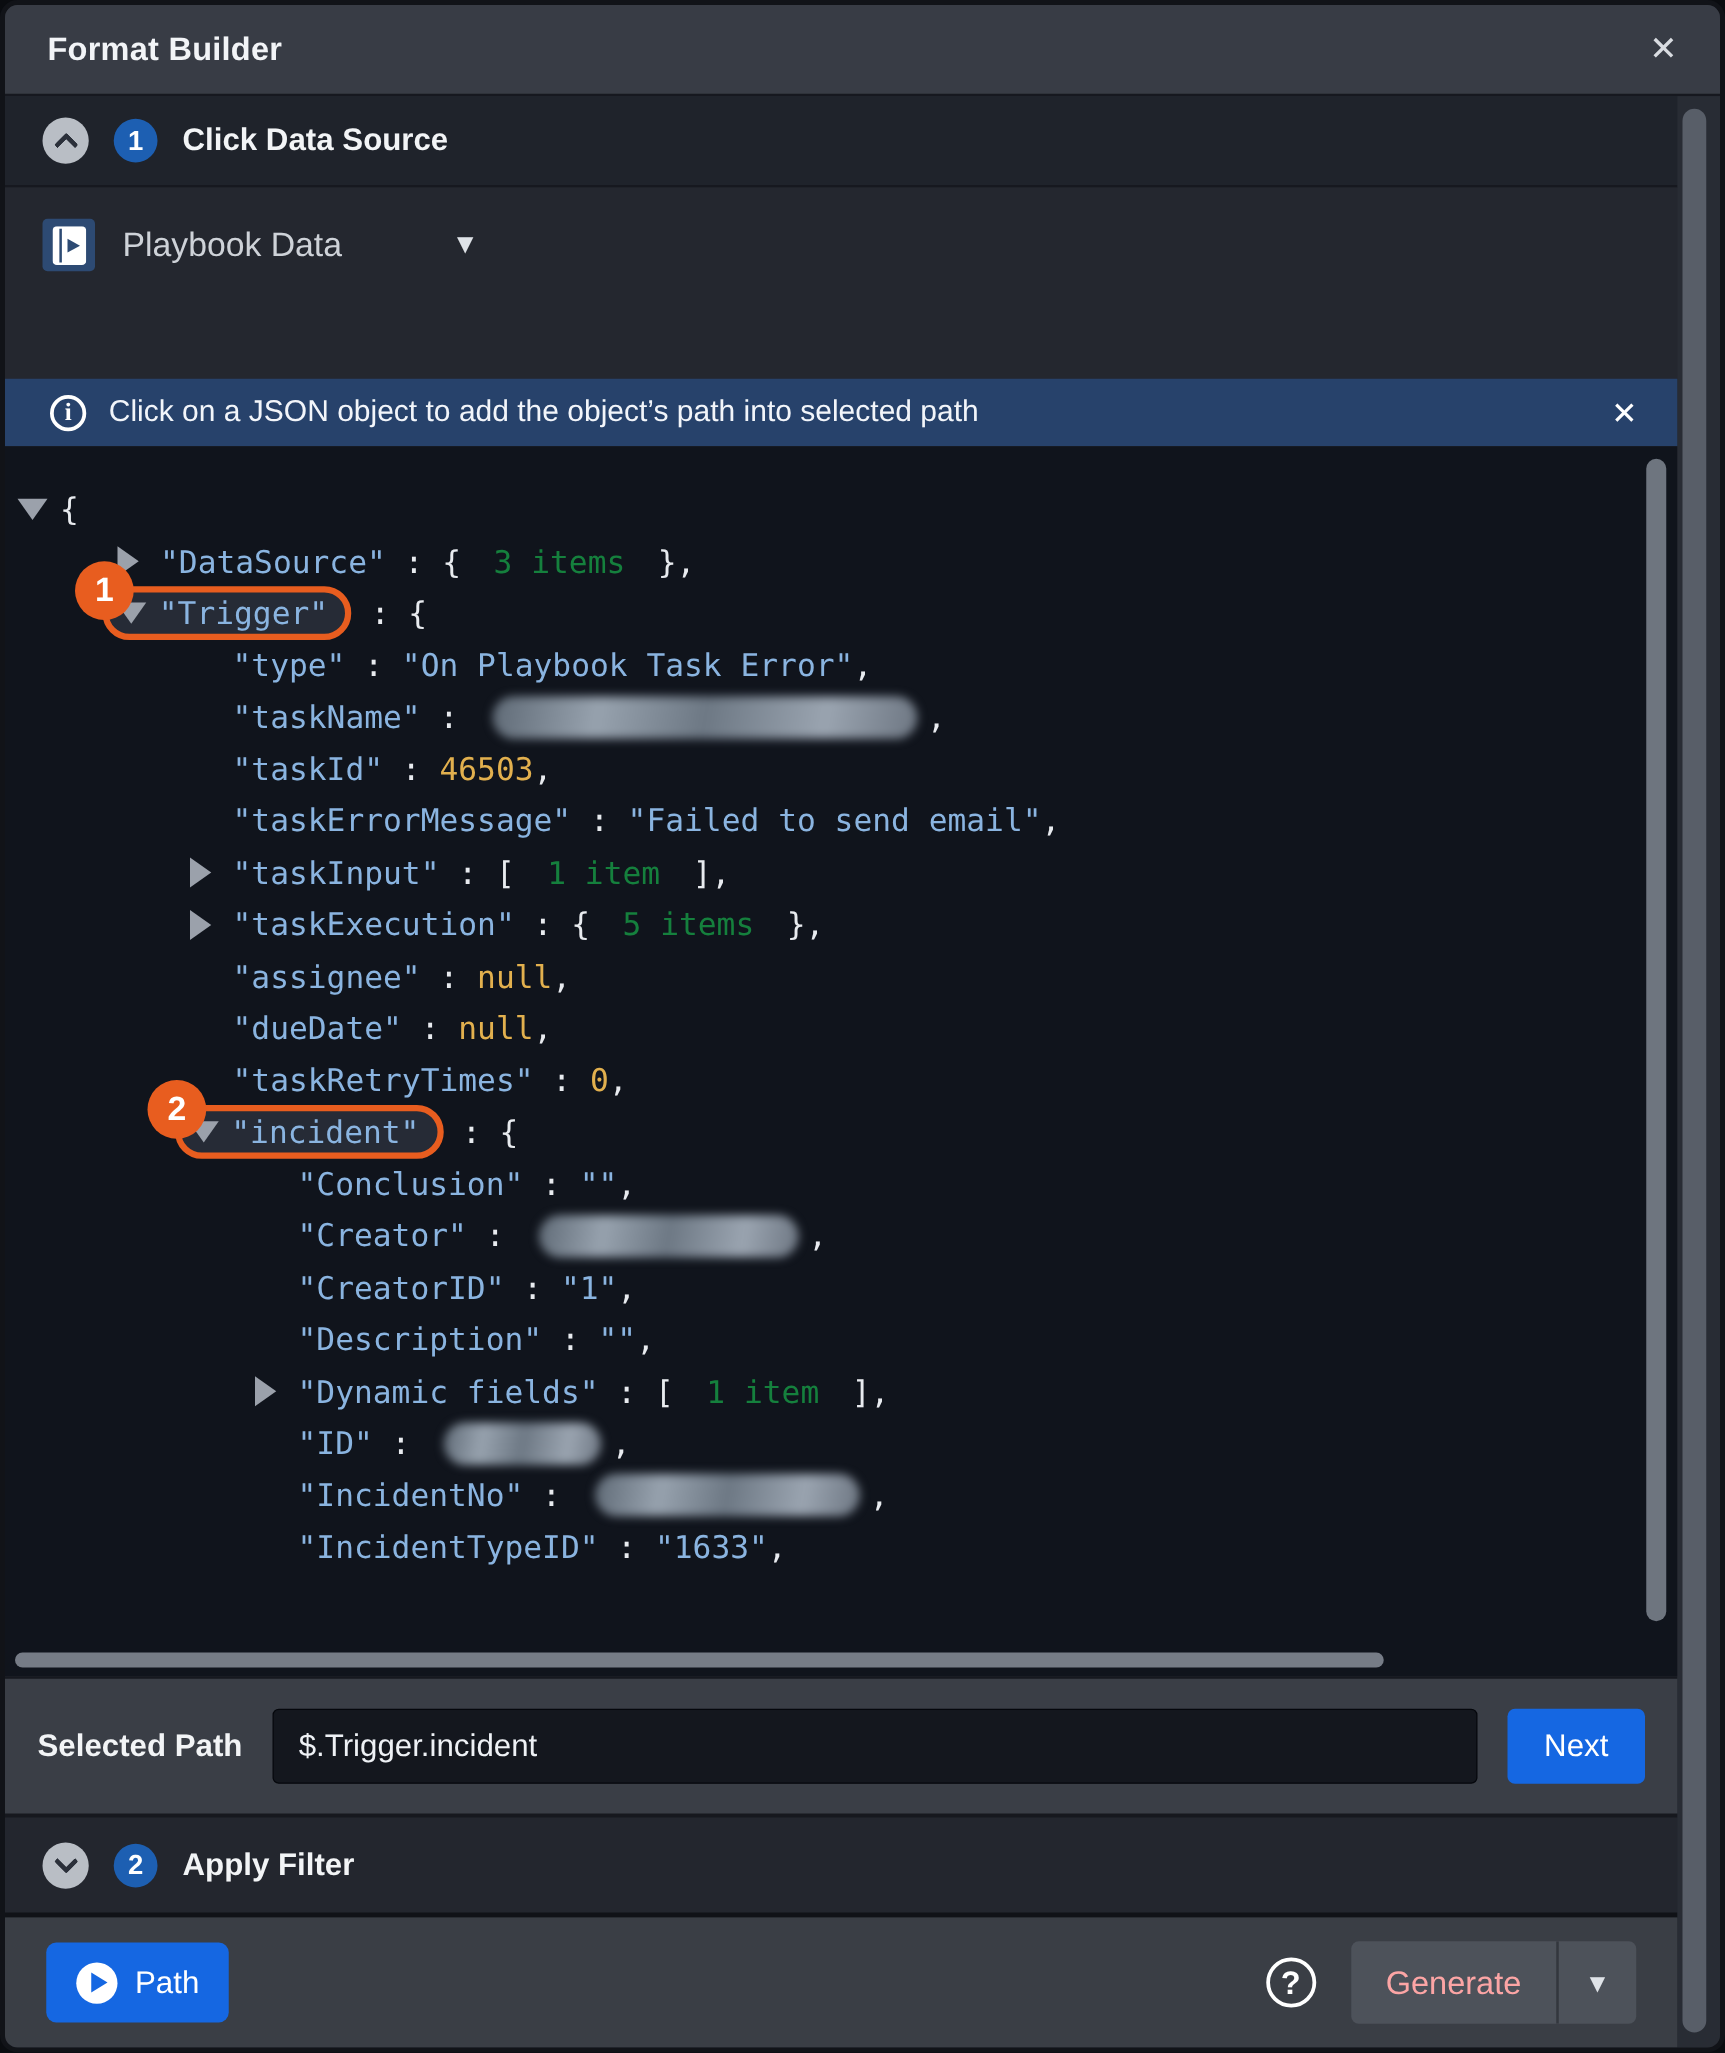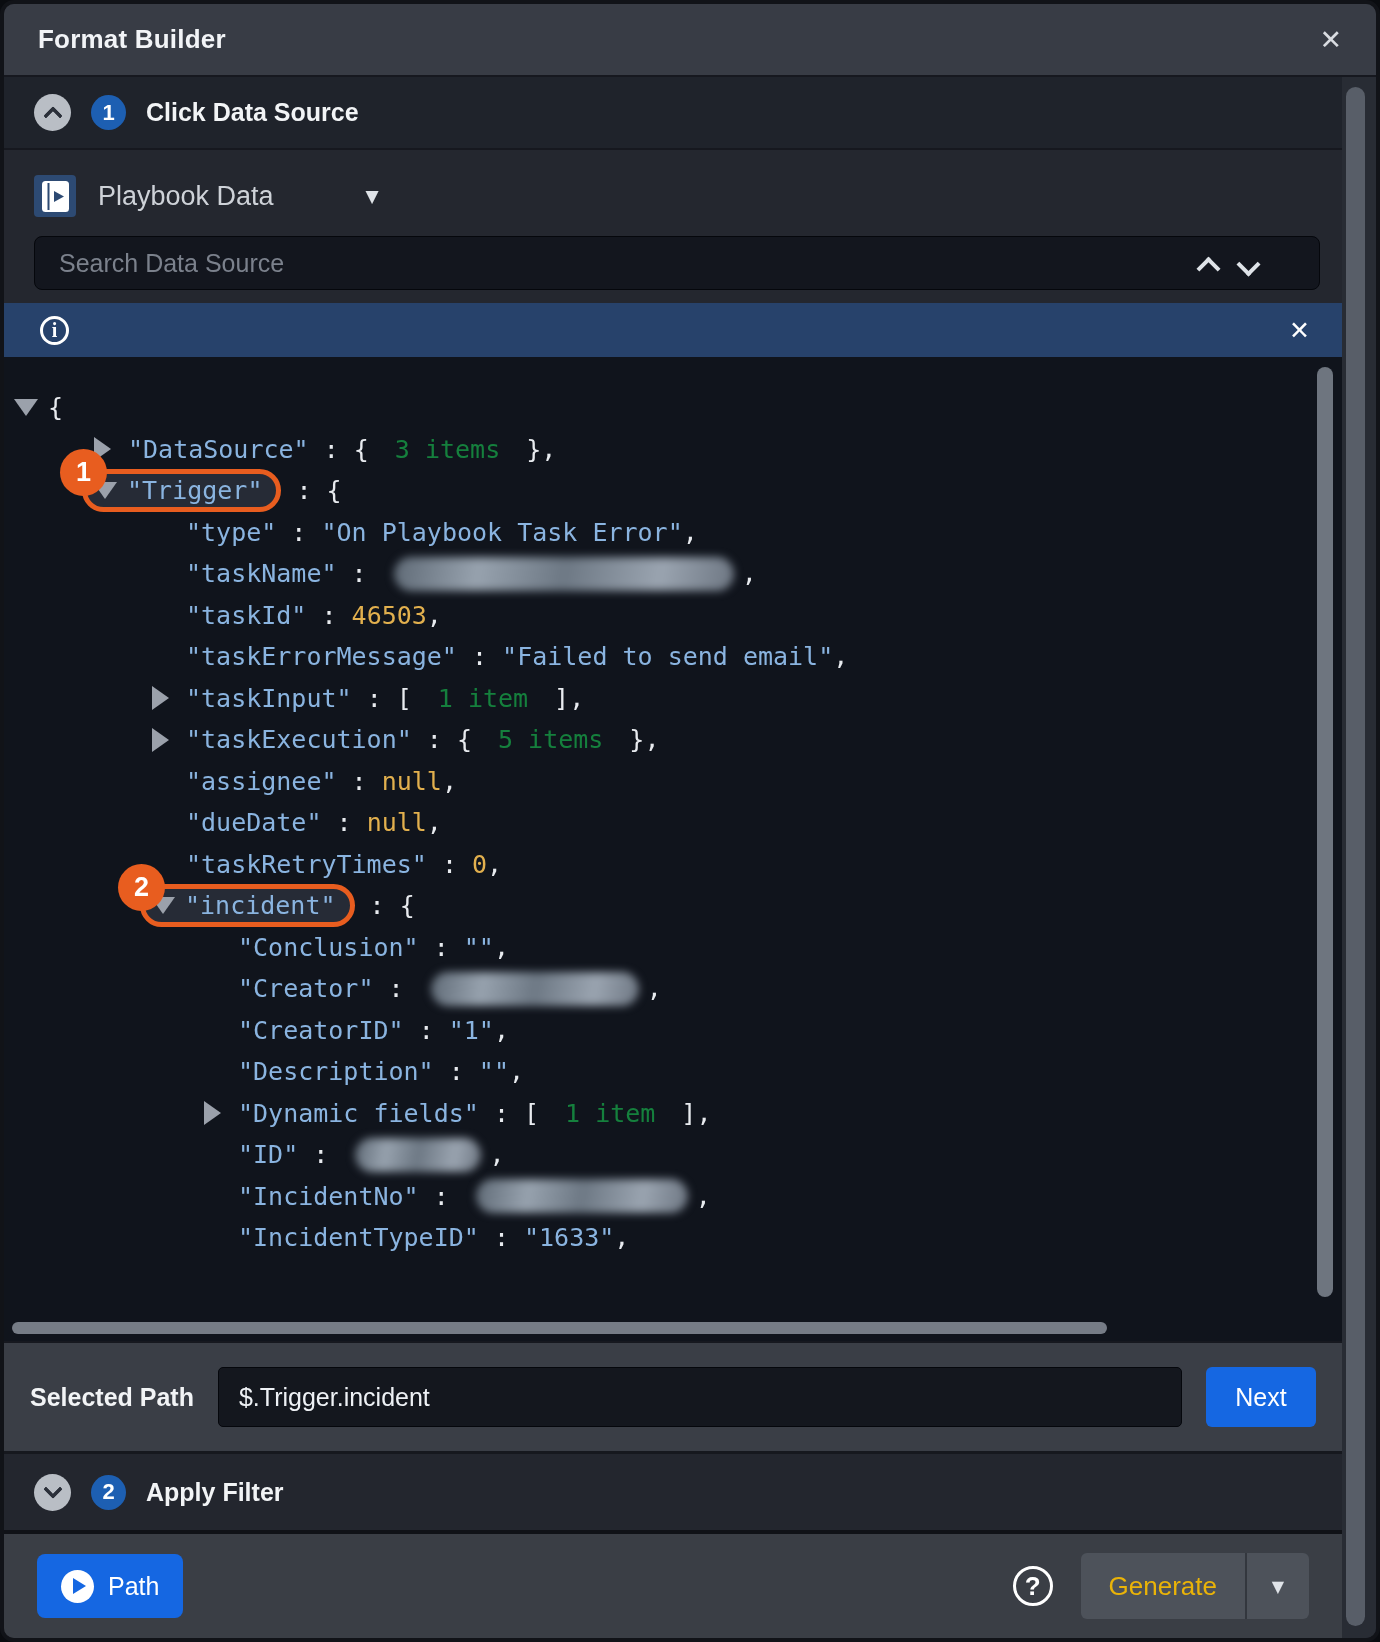--- a/index.html
+++ b/index.html
@@ -101,21 +101,21 @@
     font-size:25px; display:flex; align-items:center; gap:14px; padding:0 24px; cursor:pointer;
     font-family:"Liberation Sans",sans-serif;}
   .play{ width:33px; height:33px; border-radius:50%; background:#fff; display:flex;
     align-items:center; justify-content:center;}
   .play i{ width:0; height:0; border-top:8px solid transparent; border-bottom:8px solid transparent;
     border-left:13px solid #1567e2; margin-left:4px;}
   .fright{ margin-left:auto; display:flex; align-items:center; gap:28px;}
   .help{ width:40px; height:40px; border-radius:50%; border:3px solid #fff; color:#fff;
     font-size:26px; font-weight:bold; display:flex; align-items:center; justify-content:center; cursor:pointer;}
   .genwrap{ display:flex; height:66px; background:#4d525a; border-radius:6px; overflow:hidden;}
-  .genmain{ padding:0 28px; display:flex; align-items:center; color:#eab308; font-size:26px;
+  .genmain{ padding:0 28px; display:flex; align-items:center; color:#fca5a5; font-size:26px;
     cursor:pointer; border:none; background:transparent; font-family:"Liberation Sans",sans-serif;}
   .gendivider{ width:2px; background:#33373e;}
   .gendrop{ width:62px; display:flex; align-items:center; justify-content:center; cursor:pointer;}
   .gendrop .caret{ margin:0; font-size:16px;}
 </style>
 </head>
 <body>
 
 <div class="modal">
 
@@ -140,29 +140,25 @@
           <span class="pbicon">
             <svg width="27" height="31" viewBox="0 0 27 31">
               <rect x="0" y="0" width="27" height="31" rx="3.5" fill="#ffffff"></rect>
               <rect x="5.5" y="2" width="2" height="27" fill="#2d4a73"></rect>
               <path d="M12 10 L22 15.5 L12 21 Z" fill="#2d4a73"></path>
             </svg>
           </span>
           <span class="srclabel">Playbook Data</span>
           <span class="caret">▼</span>
         </div>
-        <div class="searchwrap">
-          <input type="text" placeholder="Search Data Source" style="">
-          <span class="schev up"></span>
-          <span class="schev dn"></span>
-        </div>
       </div>
 
       <div class="banner">
         <span class="infoicon">i</span>
+        <span class="bannertext">Click on a JSON object to add the object’s path into selected path</span>
         <span class="bannerclose">✕</span>
       </div>
 
       <div class="jsonpanel">
         <div>
             <div class="jline" style="padding-left: 10px;"><span class="exp"><i class="tri down"></i></span><span class="tk-punct">{</span></div>
             <div class="jline" style="padding-left: 90px;"><span class="exp"><i class="tri right"></i></span><span class="tk-key">"DataSource"</span><span class="tk-punct"> : {</span><span class="tk-count">3 items</span><span class="tk-punct">},</span></div>
             <div class="jline" style="padding-left: 90px;"><span class="hlbox"><span class="hlbadge">1</span><span class="exp"><i class="tri down"></i></span><span class="tk-key">"Trigger"</span></span><span class="tk-punct"> : {</span></div>
             <div class="jline" style="padding-left: 148px;"><span class="exp"></span><span class="tk-key">"type"</span><span class="tk-punct"> : </span><span class="tk-str">"On Playbook Task Error"</span><span class="tk-punct">,</span></div>
             <div class="jline" style="padding-left: 148px;"><span class="exp"></span><span class="tk-key">"taskName"</span><span class="tk-punct"> : </span><span class="tk-blur" style="width: 340px;"></span><span class="tk-punct">,</span></div>

